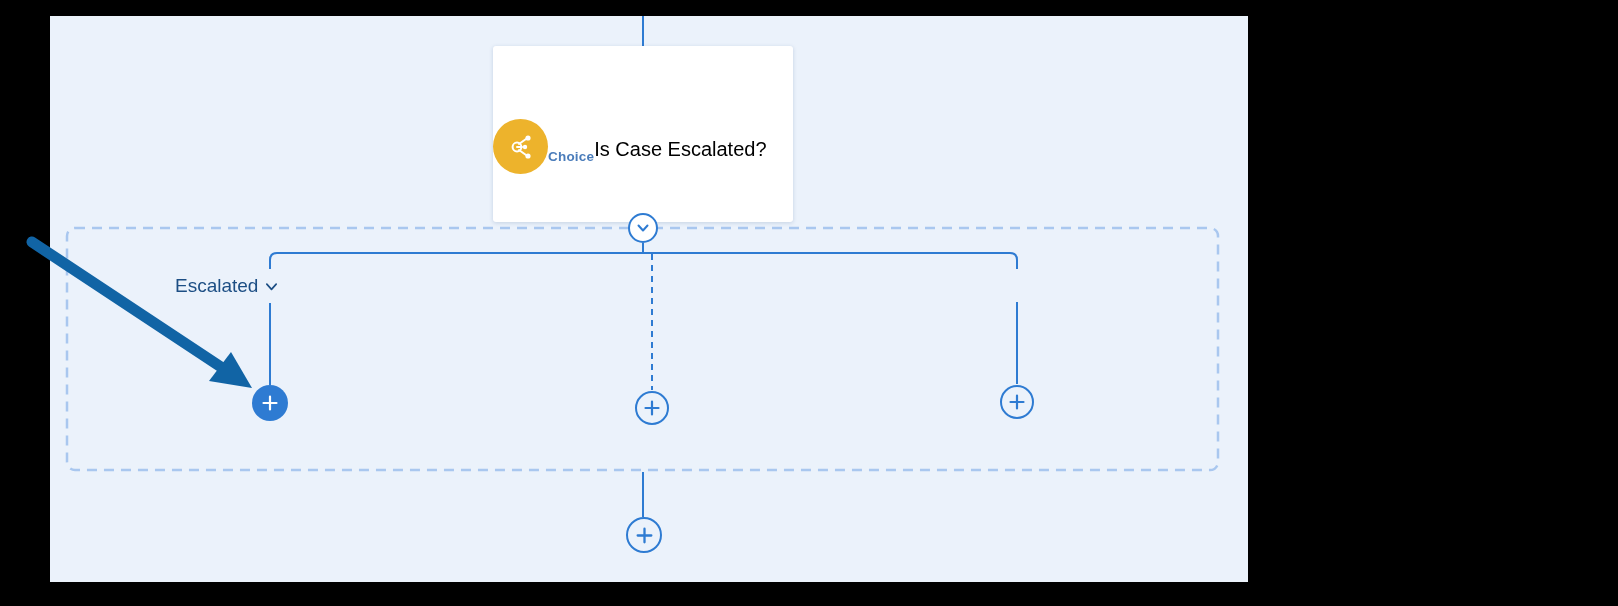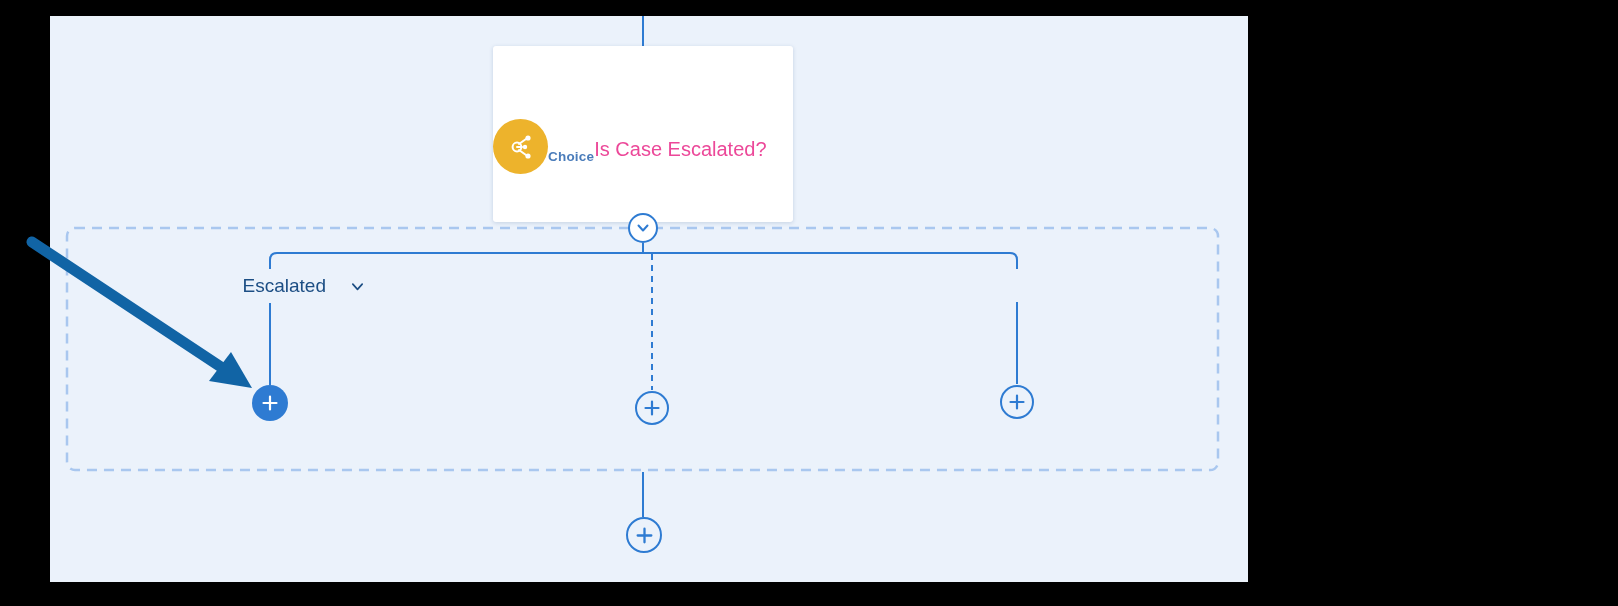--- a/index.html
+++ b/index.html
@@ -43,42 +43,42 @@
   .node-type {
     margin-top: 19px;
     font-size: 13.5px;
     font-weight: bold;
     letter-spacing: 0.2px;
     color: #4A7CBA;
   }
   .node-title {
     margin-top: 6px;
     font-size: 20px;
-    color: #ec4899;
+    color: #000000;
   }
 
   
   .collapse-btn {
     position: absolute;
     left: 578px; top: 197px;
     width: 30px; height: 30px;
     background: #fff;
     border: 2px solid #2E7BD2;
     border-radius: 50%;
     display: flex; align-items: center; justify-content: center;
     cursor: pointer;
   }
 
   
 
   .branch-label {
     position: absolute;
     height: 30px;
-    display: flex; align-items: center; justify-content: flex-end;
-    gap: 24px;
+    display: flex; align-items: center; justify-content: flex-start;
+    gap: 6px;
     font-size: 19px;
     color: #1C4E84;
     cursor: pointer;
     background: #EBF2FB;
   }
   #branch-label-left  { left: 125px; top: 255px; width: 190px; }
   #branch-label-right { left: 855px; top: 254px; width: 224px; }
 
   
   .add-btn {

